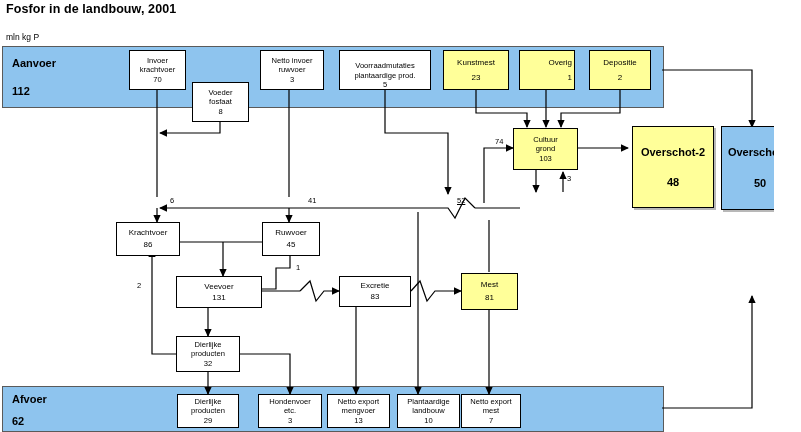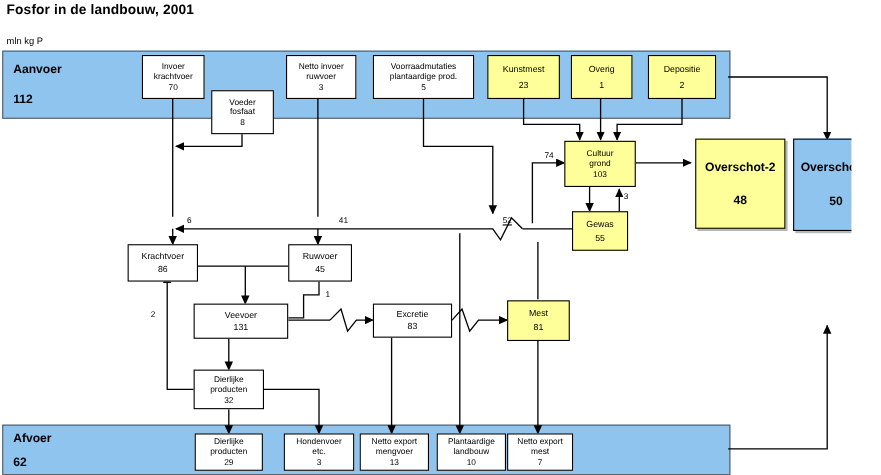--- a/index.html
+++ b/index.html
@@ -126,46 +126,42 @@
   <div class="node" style="left:192px;top:50px;width:57px;height:40px;margin-top:32px;">
     <div class="ttxt">Voeder
 fosfaat</div>
     <div class="vtxt">8</div>
   </div>
   <div class="node" style="left:260px;top:50px;width:64px;height:40px;">
     <div class="ttxt">Netto invoer
 ruwvoer</div>
     <div class="vtxt">3</div>
   </div>
-  <div class="node" style="left:339px;top:50px;width:92px;height:40px;">
+  <div class="node" style="left:339px;top:50px;width:92px;height:40px;justify-content:flex-end;">
     <div class="ttxt">Voorraadmutaties
 plantaardige prod.</div>
     <div class="vtxt">5</div>
   </div>
   <div class="node yellow mid" style="left:443px;top:50px;width:66px;height:40px;">
     <div class="ttxt">Kunstmest</div>
     <div class="vtxt">23</div>
   </div>
-  <div class="node yellow mid" style="left:519px;top:50px;width:56px;height:40px;">
+  <div class="node yellow mid" style="left:519px;top:50px;width:56px;height:40px;align-items:flex-end;">
     <div class="ttxt">Overig</div>
     <div class="vtxt">1</div>
   </div>
   <div class="node yellow mid" style="left:589px;top:50px;width:62px;height:40px;align-items:center;">
     <div class="ttxt">Depositie</div>
     <div class="vtxt">2</div>
   </div>
 
   <div class="node yellow" style="left:513px;top:128px;width:65px;height:42px;">
     <div class="ttxt">Cultuur
 grond</div>
     <div class="vtxt">103</div>
-  </div>
-  <div class="node yellow mid" style="left:520px;top:192px;width:51px;height:36px;">
-    <div class="ttxt">Gewas</div>
-    <div class="vtxt">55</div>
   </div>
   <div class="node mid" style="left:116px;top:222px;width:64px;height:34px;">
     <div class="ttxt">Krachtvoer</div>
     <div class="vtxt">86</div>
   </div>
   <div class="node mid" style="left:262px;top:222px;width:58px;height:34px;">
     <div class="ttxt">Ruwvoer</div>
     <div class="vtxt">45</div>
   </div>
   <div class="node mid" style="left:176px;top:276px;width:86px;height:32px;">

